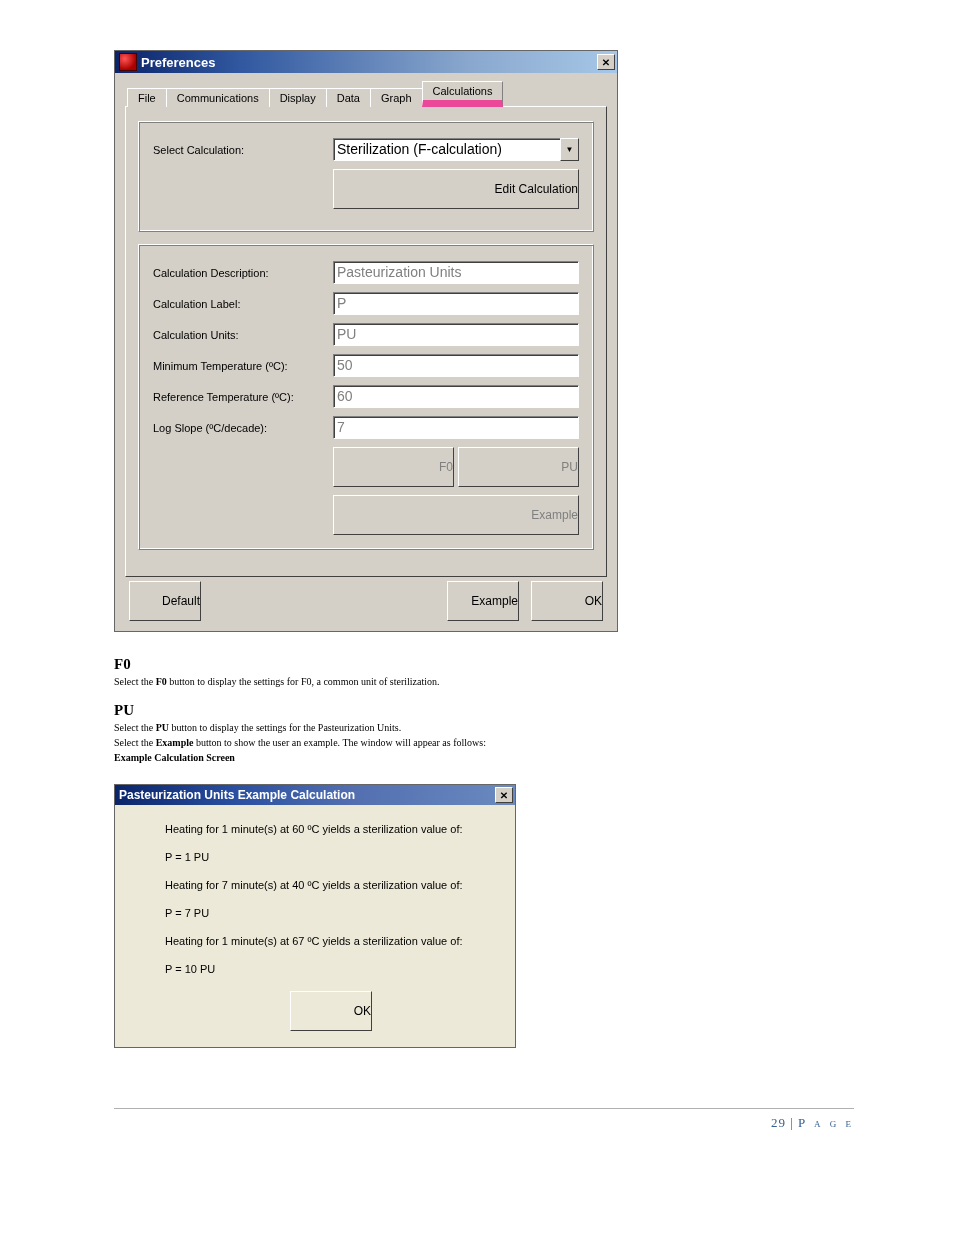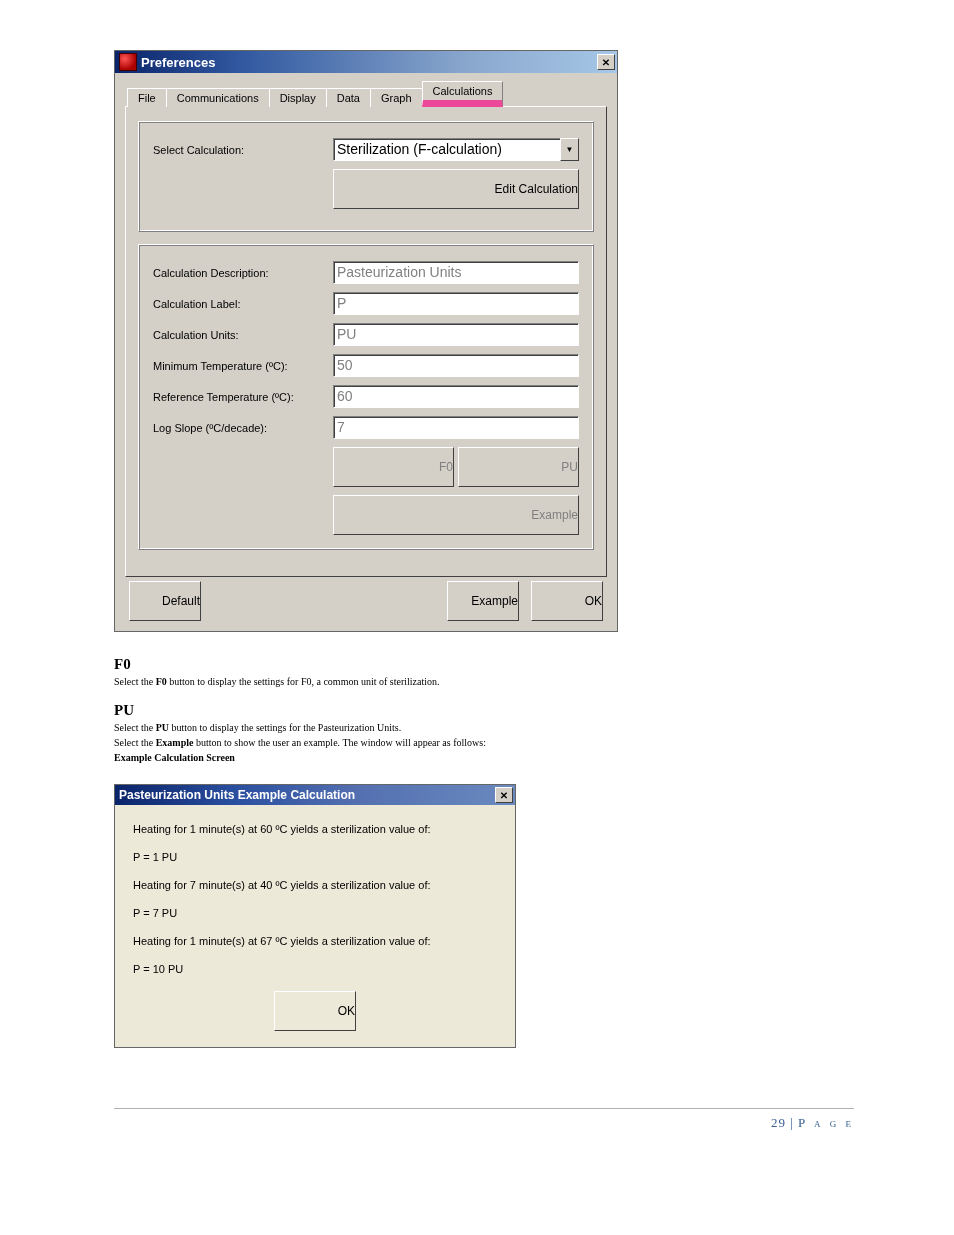--- a/index.html
+++ b/index.html
@@ -132,21 +132,21 @@
     font-family:Tahoma,sans-serif;
     font-size:11px;
     padding-bottom:16px;
     margin-bottom:60px;
   }
   .example .titlebar{
     background:linear-gradient(to right,#0a246a 0%,#2a4fa0 30%,#536fb0 60%,#6a8ac0 100%);
     height:20px;
   }
   .example .titlebar .title{font-size:12px;}
-  .example .body{padding:18px 18px 0 18px;}
+  .example .body{padding:18px 18px 0 18px;margin-left:32px;}
   .example .body p{margin:0 0 16px 0;}
   .example .okwrap{display:flex;justify-content:center;}
   .example .btn{width:80px;background:#ece9d8;}
   
   .footer{
     border-top:1px solid #b0b0b0;
     padding-top:6px;
     text-align:right;
     font-size:13px;
     color:#365f91;

